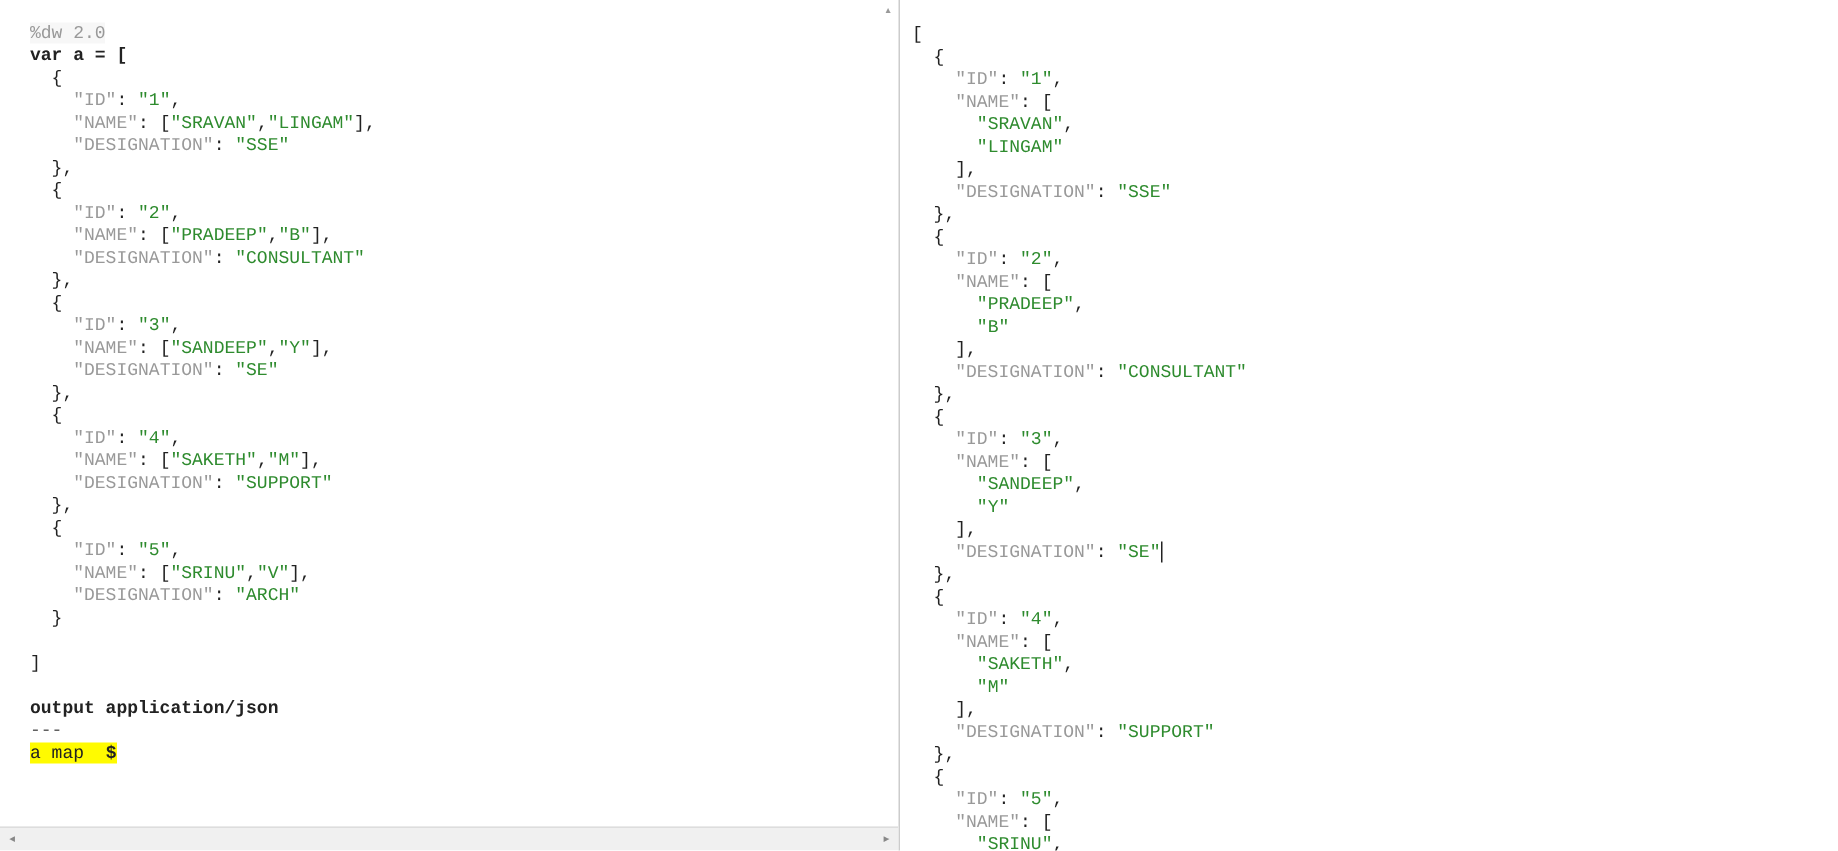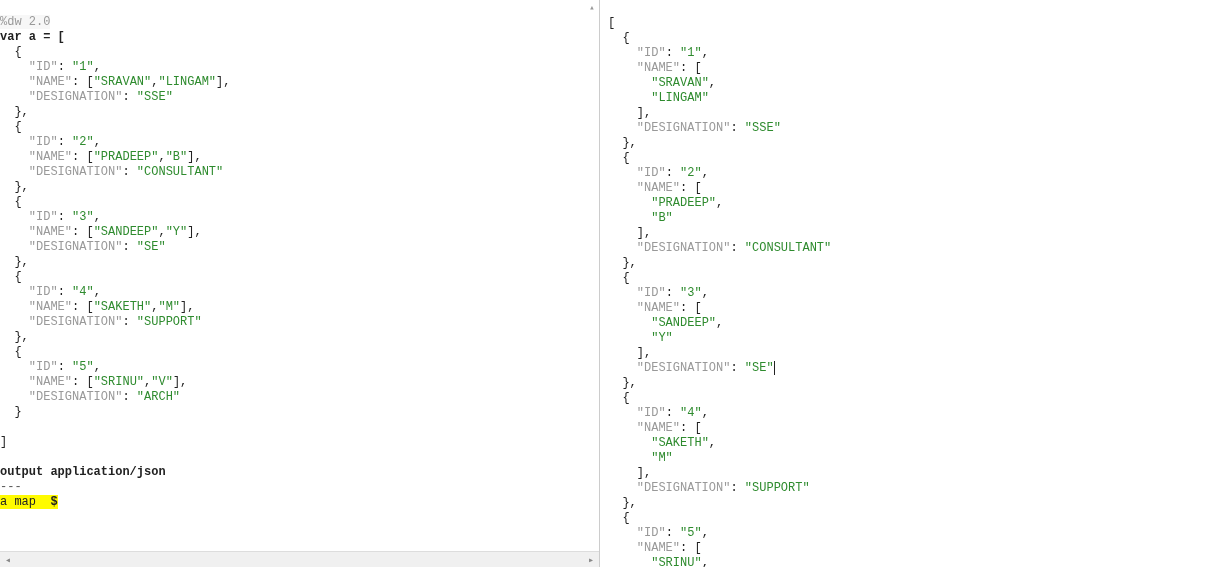--- a/index.html
+++ b/index.html
@@ -24,21 +24,21 @@
   }
   .pane-left {
     width: 600px;
     border-right: 1px solid #ccc;
   }
   .pane-right {
     flex: 1;
     padding: 1px 0 0 8px;
   }
   .pane-content {
-    padding: 0 0;
+    padding: 0 20px;
     white-space: pre;
     line-height: 15px;
   }
   .header-line {
     color: #999;
     background: #f7f7f7;
   }
   .key { color: #999; }
   .str { color: #2e8b2e; }
   .punct { color: #222; }

